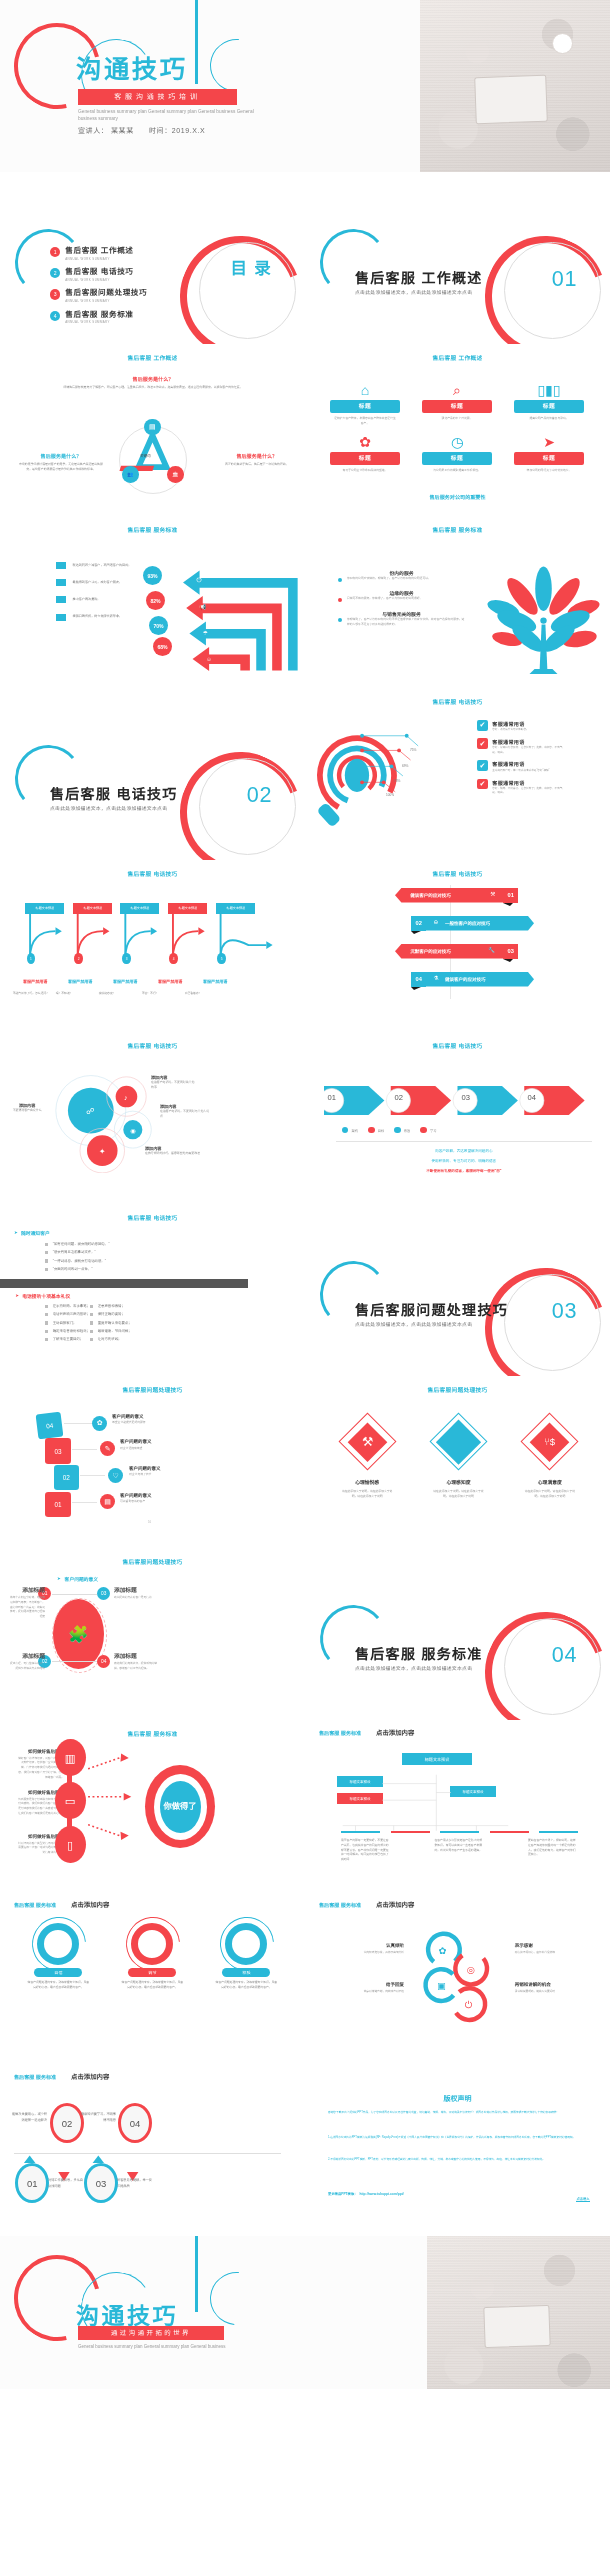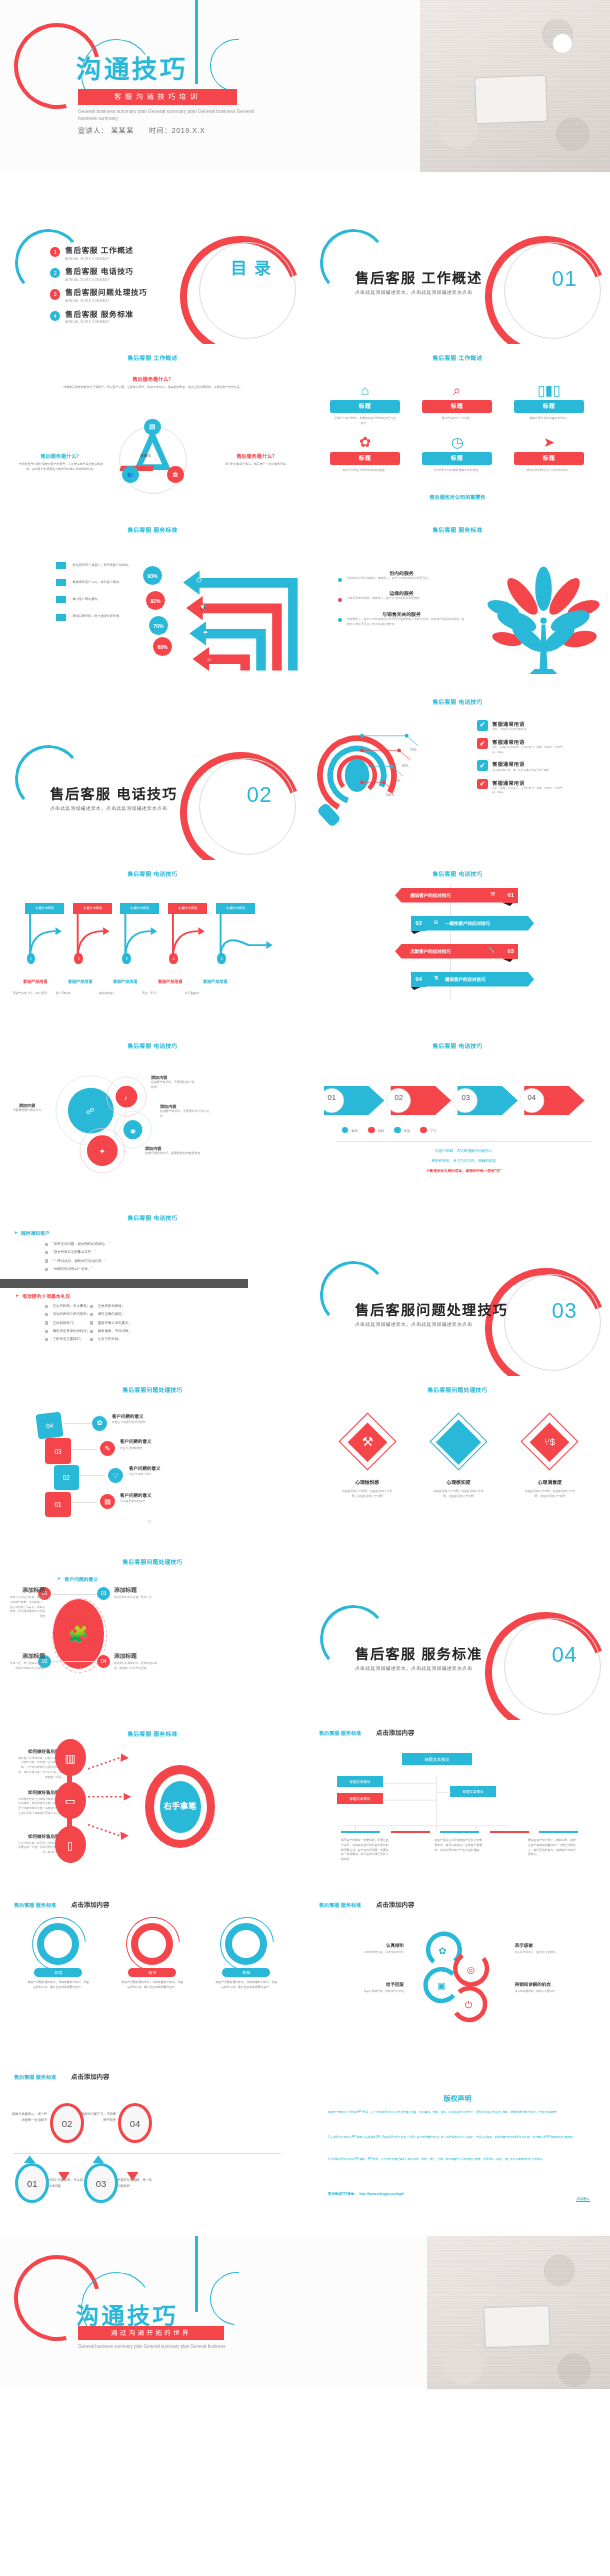--- a/index.html
+++ b/index.html
@@ -868,21 +868,21 @@
         <line x1="0" y1="116" x2="52" y2="134"></line>
       </g>
       <polygon points="52,4 64,11 51,17" fill="#f4454a"></polygon>
       <polygon points="56,66 68,72 56,78" fill="#f4454a"></polygon>
       <polygon points="51,127 64,133 52,140" fill="#f4454a"></polygon>
     </svg>
     <div style="position:absolute;left:145px;top:45px;width:70px;height:83px;border-radius:50%;background:#f4454a;
                 display:flex;align-items:center;justify-content:center;">
       <div style="width:53px;height:66px;border-radius:50%;background:#fff;display:flex;align-items:center;justify-content:center;">
         <div style="width:41px;height:52px;border-radius:50%;background:#29b8d8;color:#fff;font-size:8.3px;
-                    font-weight:bold;display:flex;align-items:center;justify-content:center;text-align:center;line-height:1.3;">右手拿笔</div>
+                    font-weight:bold;display:flex;align-items:center;justify-content:center;text-align:center;line-height:1.3;">你做得了</div>
       </div>
     </div>
   </div>
 
   <div class="slide">
     <div style="position:absolute;left:14px;top:9px;font-size:5.1px;font-weight:bold;color:#29b8d8;">售后客服  服务标准</div>
     <div style="position:absolute;left:71px;top:7.6px;font-size:6.4px;font-weight:bold;color:#3a3a3a;">点击添加内容</div>
     <div class="oc bg-cy" style="position:absolute;left:97px;top:33px;width:70px;">标题文本预设</div>
     <div class="oc bg-cy" style="position:absolute;left:32px;top:56px;width:46px;font-size:3.5px;">标题文本预设</div>
     <div class="oc bg-rd" style="position:absolute;left:32px;top:73px;width:46px;font-size:3.5px;">标题文本预设</div>

